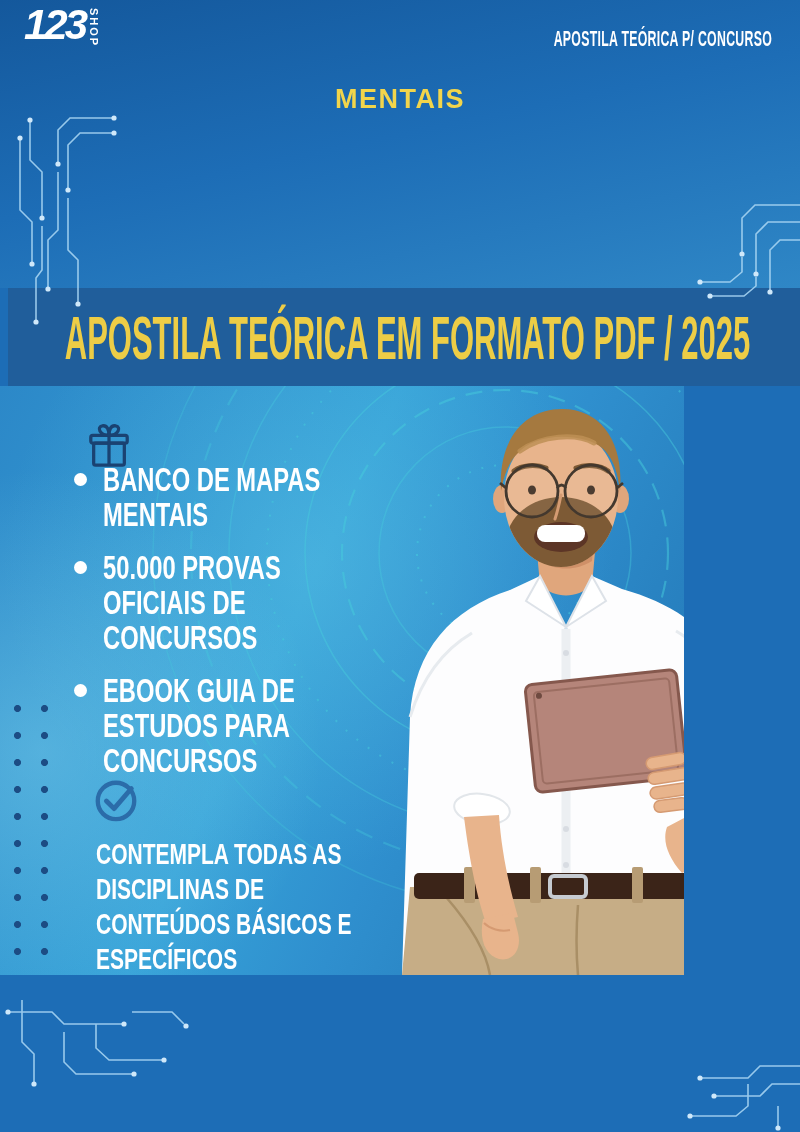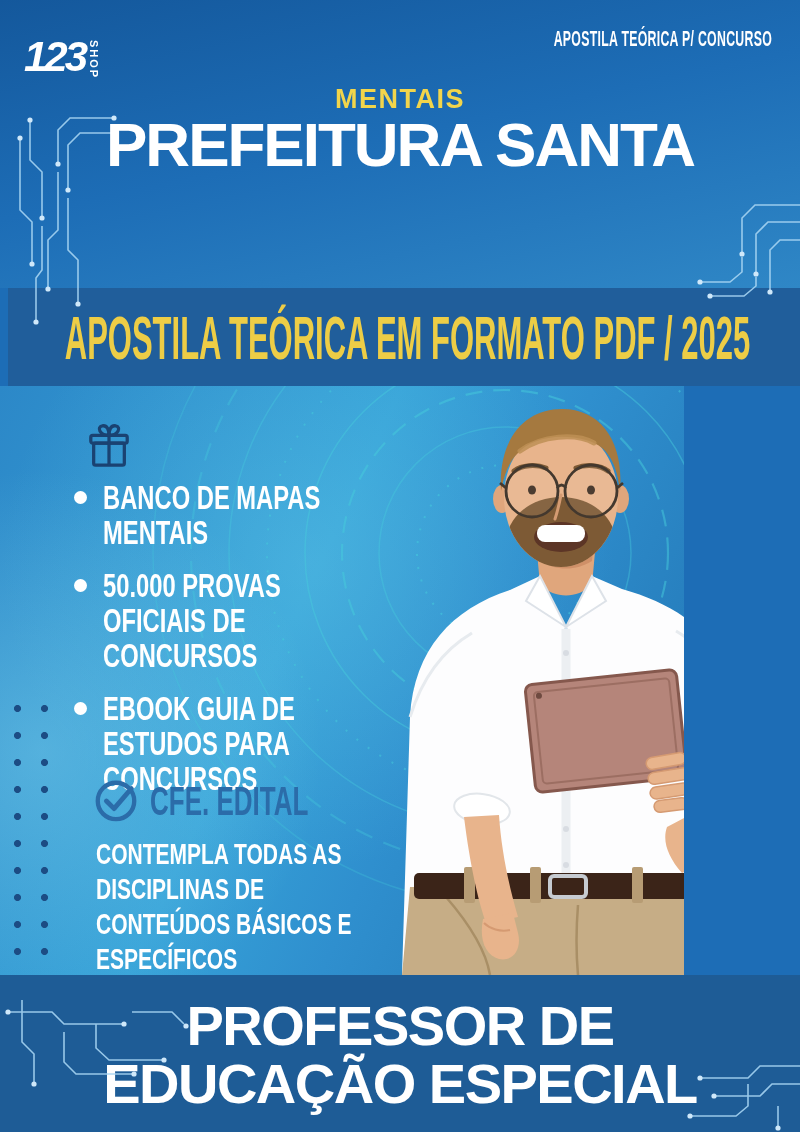--- a/index.html
+++ b/index.html
@@ -30,30 +30,30 @@
   .title{left:0;top:112px;width:800px;text-align:center;color:#fff;font-weight:bold;
     font-size:62px;line-height:65px;letter-spacing:-2px;z-index:5;}
   .bannertext{font-weight:bold;font-size:62px;color:#edcd46;transform:scaleX(.5);
     letter-spacing:0;}
   .foottext{margin-top:22px;width:700px;text-align:center;color:#fff;font-weight:bold;
     font-size:56px;line-height:58px;letter-spacing:-1.5px;}
   
   .sechead{font-weight:bold;font-size:40px;transform:scaleX(.65);letter-spacing:0;}
   .brindes-h{left:146px;top:427px;color:#1a4272;z-index:5;}
   .edital-h{left:150px;top:779px;color:#2b6ca9;z-index:5;}
-  ul.gifts{left:74px;top:480px;width:420px;margin:0;padding:0;list-style:none;z-index:5;}
+  ul.gifts{left:74px;top:462px;width:420px;margin:0;padding:0;list-style:none;z-index:5;}
   ul.gifts li{display:flex;margin:0 0 18px 0;}
   .dot{flex:0 0 13px;width:13px;height:13px;border-radius:50%;background:#fff;
     margin:11px 16px 0 0;}
   .gift-text{width:420px;font-weight:bold;font-size:33px;line-height:35px;color:#fff;
     transform:scaleX(.72);transform-origin:0 0;}
   .edital-p{left:96px;top:836px;width:440px;font-weight:bold;font-size:30px;
     line-height:35px;color:#fff;transform:scaleX(.7);transform-origin:0 0;z-index:5;}
   
-  .logo{left:24px;top:36px;display:flex;align-items:flex-start;z-index:5;}
+  .logo{left:24px;top:4px;display:flex;align-items:flex-start;z-index:5;}
   .logo-num{font-weight:bold;font-style:italic;font-size:42px;line-height:42px;
     color:#fff;letter-spacing:-3px;}
   .logo-shop{writing-mode:vertical-rl;font-weight:bold;font-size:11px;color:#fff;
     letter-spacing:2px;margin:4px 0 0 3px;}
   
   .dotsL{left:4px;top:309px;width:54px;height:274px;
     background-image:radial-gradient(circle,#1c4c84 3.1px,rgba(0,0,0,0) 3.9px);
     background-size:27px 27px;}
   .dotsR{left:748px;top:35px;width:48px;height:252px;opacity:.8;
     background-image:radial-gradient(circle,#a9ded6 2.9px,rgba(0,0,0,0) 3.7px);
@@ -182,23 +182,20 @@
         <rect x="8" y="27" width="40" height="17" rx="5"></rect>
       </g>
       <text x="28" y="40.5" text-anchor="middle" font-family="Liberation Sans, sans-serif" font-size="13.5" font-weight="bold" fill="#ffffff">PDF</text>
     </svg>
   </div>
 
   <div class="abs banner1">
     <span class="bannertext condC">APOSTILA TEÓRICA EM FORMATO PDF / 2025</span>
   </div>
 
-  <div class="abs footerband">
-    <div class="foottext">PROFESSOR DE EDUCAÇÃO ESPECIAL</div>
-  </div>
 
   <svg class="abs" style="left:0;top:0;z-index:5;pointer-events:none;" width="800" height="1132" viewBox="0 0 800 1132">
     <g fill="none" stroke="#a6d4f2" stroke-width="1.6" opacity=".9">
 
       <path d="M112,118 L70,118 L58,130 L58,162"></path>
       <path d="M112,133 L80,133 L68,145 L68,188"></path>
       <path d="M30,122 L30,160 L42,172 L42,216"></path>
       <path d="M20,140 L20,210 L32,222 L32,262"></path>
       <path d="M58,172 L58,230 L48,240 L48,287"></path>
       <path d="M68,198 L68,250 L78,260 L78,302"></path>
@@ -253,21 +250,20 @@
 
   <div class="abs logo">
     <span class="logo-num">123</span>
     <span class="logo-shop">SHOP</span>
   </div>
 
   <div class="abs tagline condR">APOSTILA TEÓRICA P/ CONCURSO</div>
 
   <div class="abs kicker">MENTAIS</div>
   <div class="abs title">
-    <div>PREFEITURA SANTA</div>
   </div>
 
   <svg class="abs" style="left:86px;top:423px;z-index:5;" width="46" height="46" viewBox="0 0 48 48">
     <g fill="none" stroke="#1a4272" stroke-width="3.4" stroke-linejoin="round">
       <rect x="8" y="21" width="32" height="23" rx="2"></rect>
       <rect x="5" y="13" width="38" height="8" rx="2"></rect>
       <line x1="24" y1="13" x2="24" y2="44"></line>
       <path d="M24,13 C14,13 11,4 17,3 C22,2 24,7 24,13 Z"></path>
       <path d="M24,13 C34,13 37,4 31,3 C26,2 24,7 24,13 Z"></path>
     </g>
@@ -287,18 +283,15 @@
       <span class="gift-text">EBOOK GUIA DE ESTUDOS PARA CONCURSOS</span>
     </li>
   </ul>
 
   <svg class="abs" style="left:92px;top:776px;z-index:5;" width="48" height="48" viewBox="0 0 50 50">
     <g fill="none" stroke="#2b6ca9" stroke-linecap="round" stroke-linejoin="round">
       <circle cx="25" cy="26" r="19" stroke-width="4.5"></circle>
       <path d="M15,26 L23,34 L41,13" stroke-width="5"></path>
     </g>
   </svg>
-  <div class="abs edital-h">
-    <span class="sechead condL">CFE. EDITAL</span>
-  </div>
   <div class="abs edital-p">CONTEMPLA TODAS AS DISCIPLINAS DE CONTEÚDOS BÁSICOS E ESPECÍFICOS</div>
 
 </div>
 
 </body></html>

